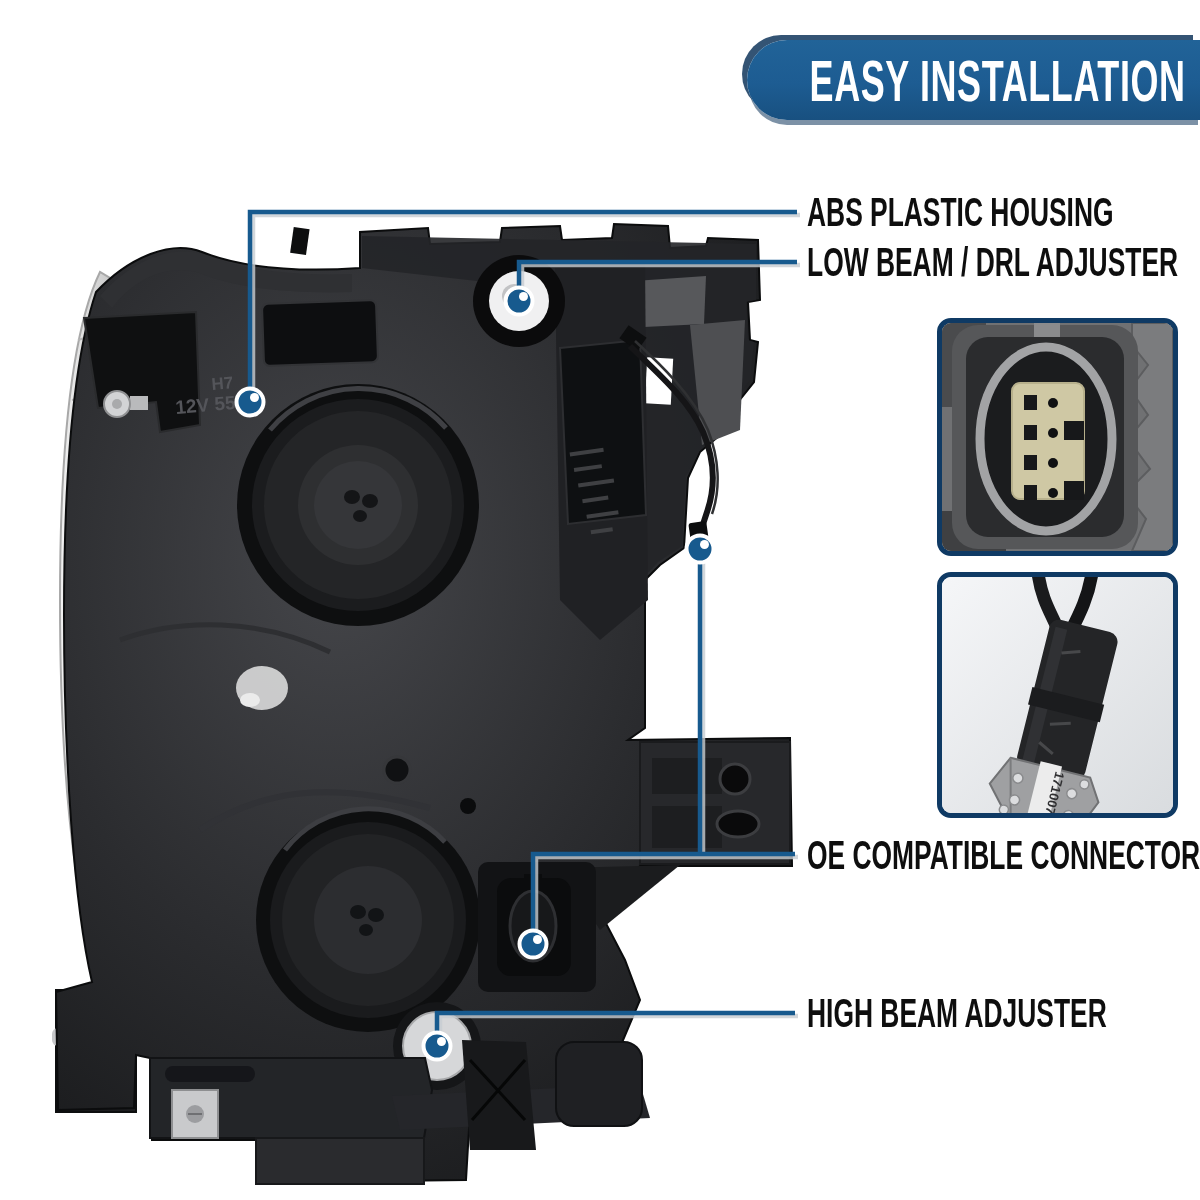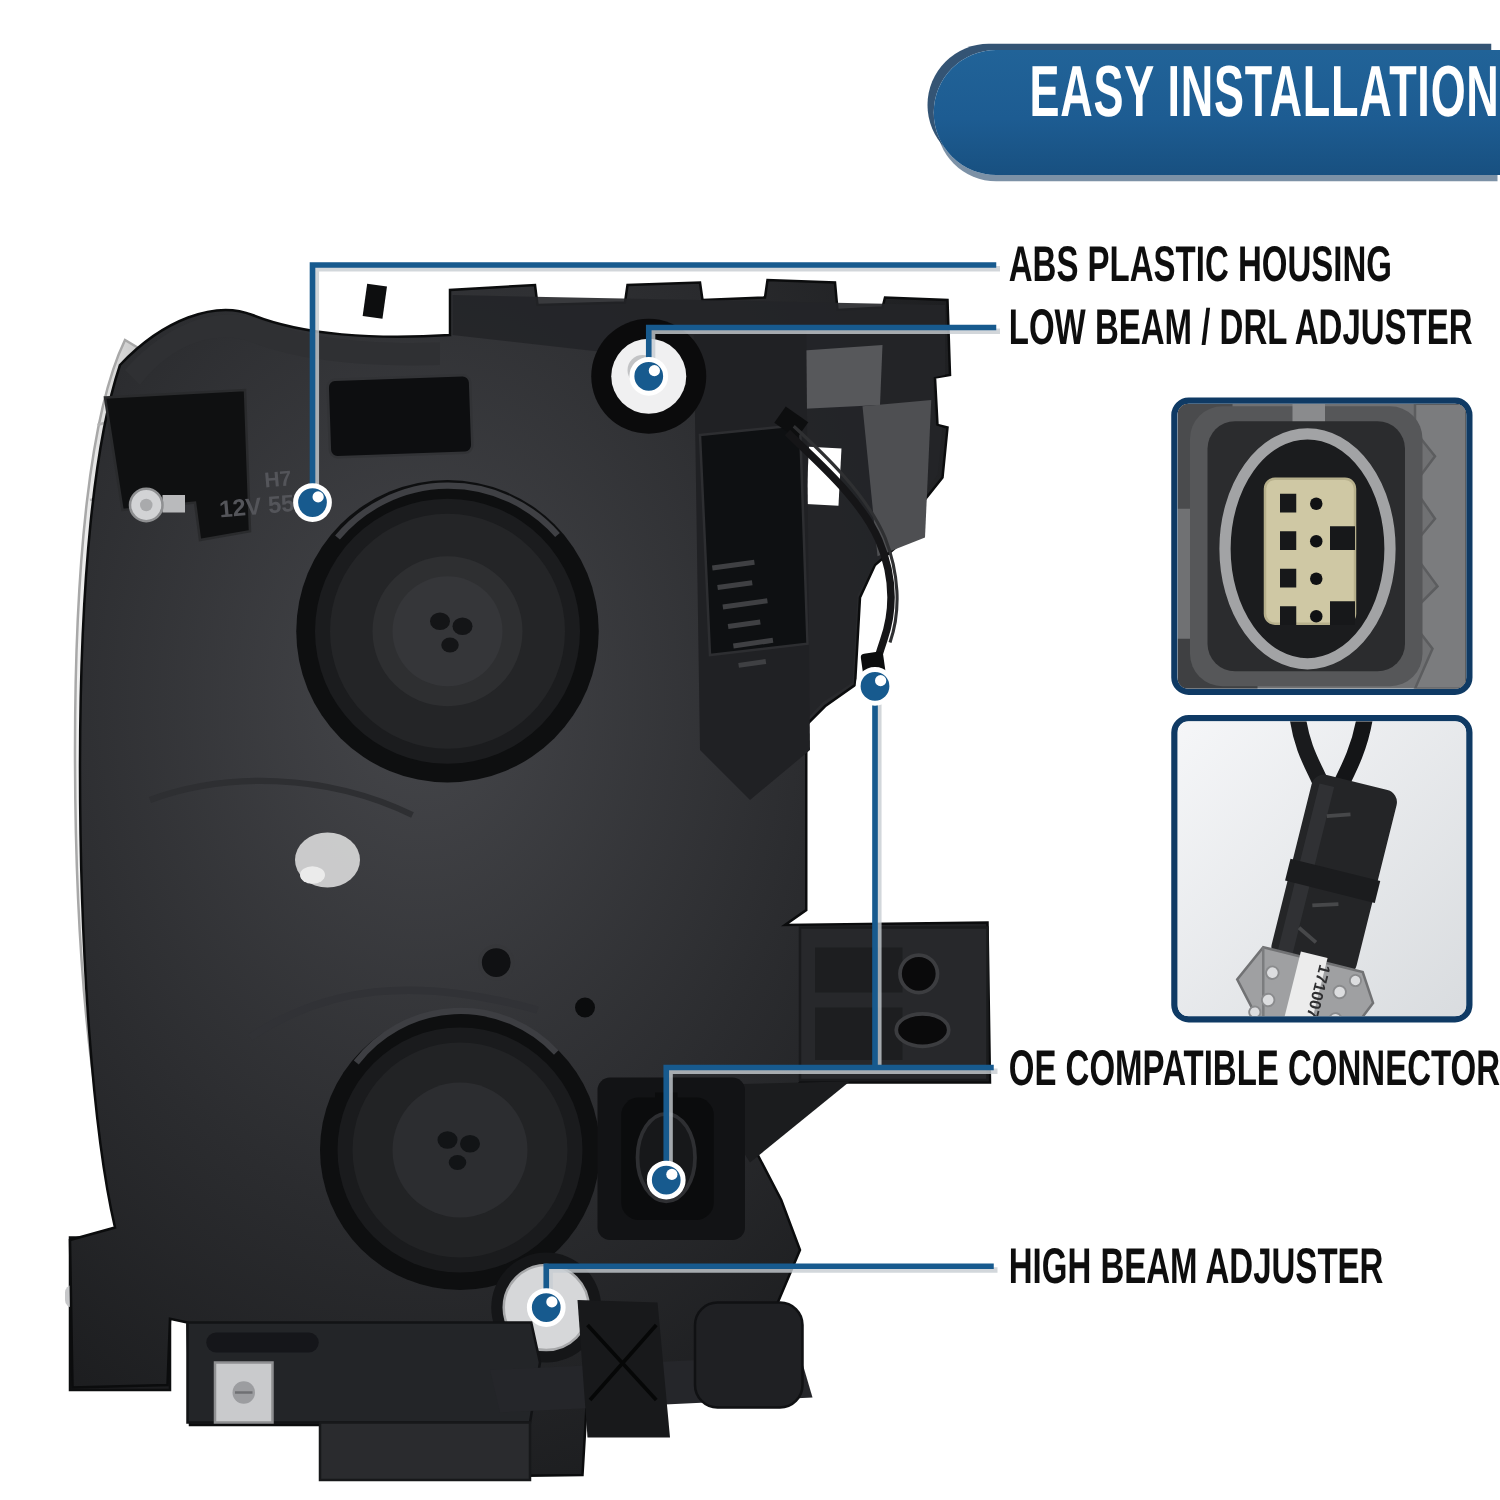--- a/index.html
+++ b/index.html
@@ -1,25 +1,25 @@
 <!DOCTYPE html>
 <html><head>
 <meta charset="utf-8">
 <style>
   html,body{margin:0;padding:0;background:#ffffff;}
   .stage{position:relative;width:1200px;height:1200px;background:#ffffff;overflow:hidden;
          font-family:"Liberation Sans", sans-serif;}
   .stage > svg{position:absolute;left:0;top:0;}
 
   
-  .banner{position:absolute;left:747px;top:40px;width:453px;height:100px;
+  .banner{position:absolute;left:747px;top:40px;width:453px;height:80px;
           border-radius:50px 0 0 50px;
           background:linear-gradient(180deg,#216398 0%,#1d5c92 55%,#185080 100%);
           box-shadow:-6px -6px 0 -1px rgba(17,54,92,.85), 0 7px 0 -2px rgba(17,54,92,.55);
-          display:flex;justify-content:flex-end;box-sizing:border-box;}
+          display:flex;align-items:center;justify-content:flex-end;padding-right:14px;box-sizing:border-box;}
   .banner span{display:inline-block;color:#ffffff;font-weight:700;font-size:58px;
           letter-spacing:1px;white-space:nowrap;transform:scaleX(.62);transform-origin:right center;}
 
   
   .callout-label{position:absolute;left:807px;height:60px;display:flex;align-items:center;z-index:30;}
   .callout-label span{display:inline-block;color:#0e0e0e;font-weight:700;font-size:40px;
           letter-spacing:0;white-space:nowrap;transform:scaleX(.66);transform-origin:left center;}
   #lbl-abs{top:182px;}
   #lbl-low{top:232px;}
   #lbl-oe{top:825px;}

